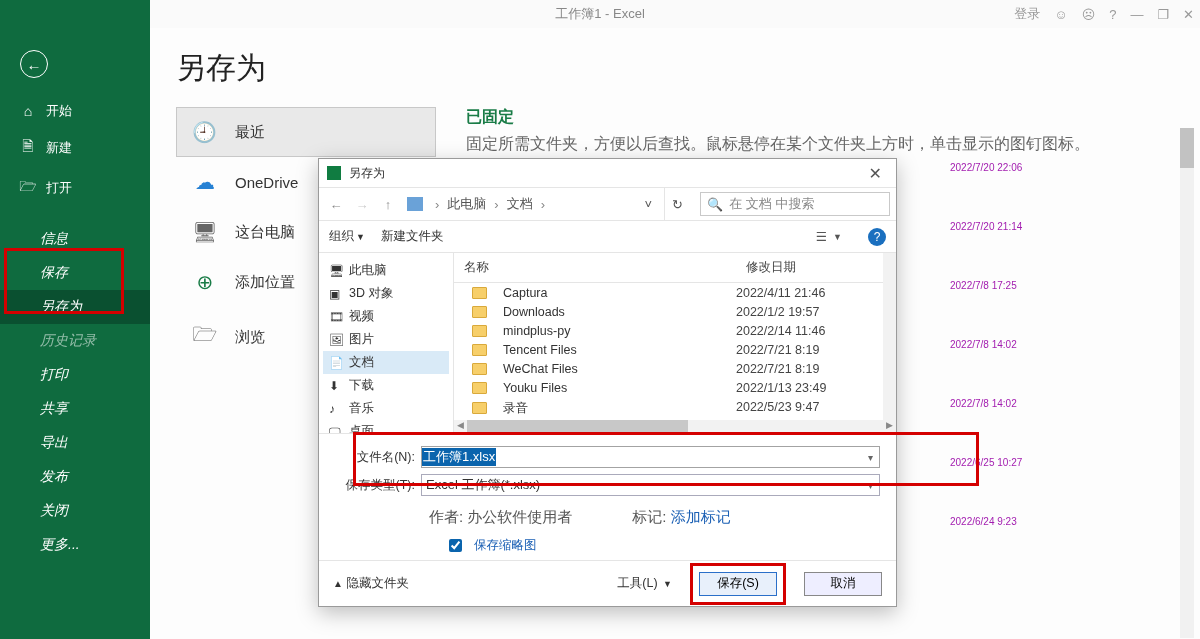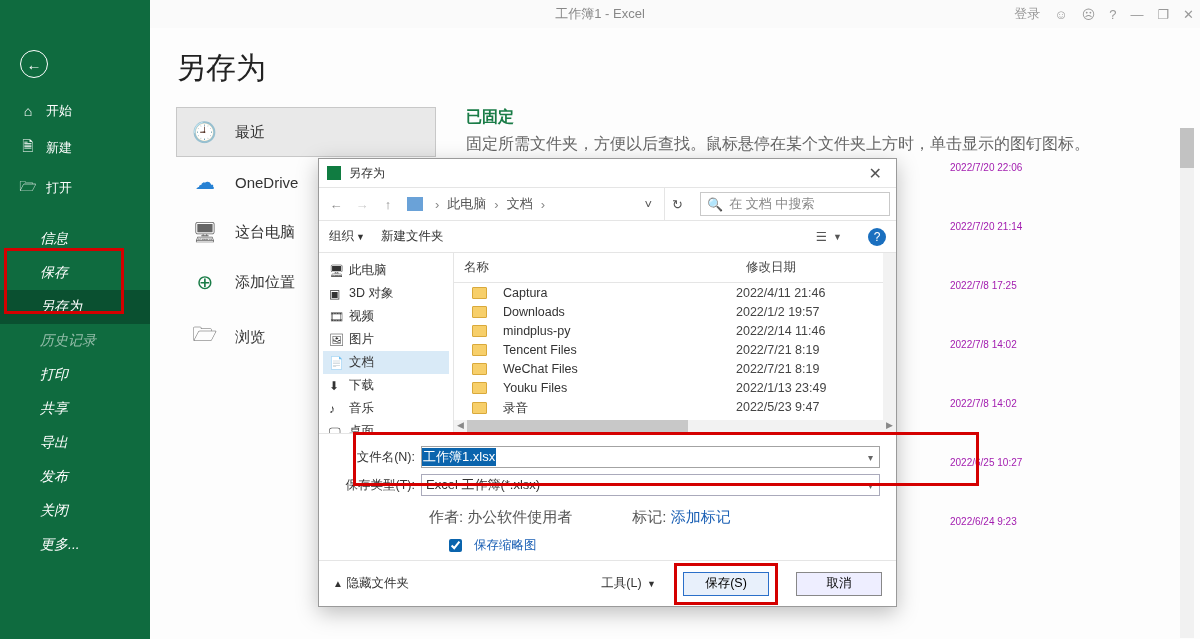--- a/index.html
+++ b/index.html
@@ -86,21 +86,21 @@
 
 .dlg-meta { display:flex; padding:2px 16px 6px 110px; font-size:15px; color:#555; gap:60px; align-items:center; }
 .dlg-meta a { color:#1a5fb4; text-decoration:none; }
 .dlg-thumb { padding:4px 16px 6px 130px; font-size:12.5px; display:flex; align-items:center; gap:12px; }
 .dlg-thumb input { accent-color:#0a64ad; }
 .dlg-thumb label { color:#1a5fb4; }
 
 .dlg-foot { border-top:1px solid #e5e5e5; height:46px; display:flex; align-items:center; padding:0 14px; gap:18px; }
 .dlg-foot .hide { font-size:12.5px; color:#333; }
 .dlg-foot .tools { margin-left:auto; font-size:12.5px; }
-.dlg-btn { width:86px; height:24px; border:1px solid #888; background:#eef; font-size:12.5px; cursor:pointer; }
+.dlg-btn { width:78px; height:24px; border:1px solid #888; background:#eef; font-size:12.5px; cursor:pointer; }
 .dlg-btn.primary { border:1px solid #2a6fc9; background:#e8f0fb; }
 .btn-highlight { border:3px solid #d40000; padding:6px; display:inline-flex; }
 .tri { font-size:9px; margin-left:2px; }
 </style>
 </head>
 <body>
 
 <div class="titlebar">
   <span>工作簿1  -  Excel</span>
   <div class="titlebar-right">

